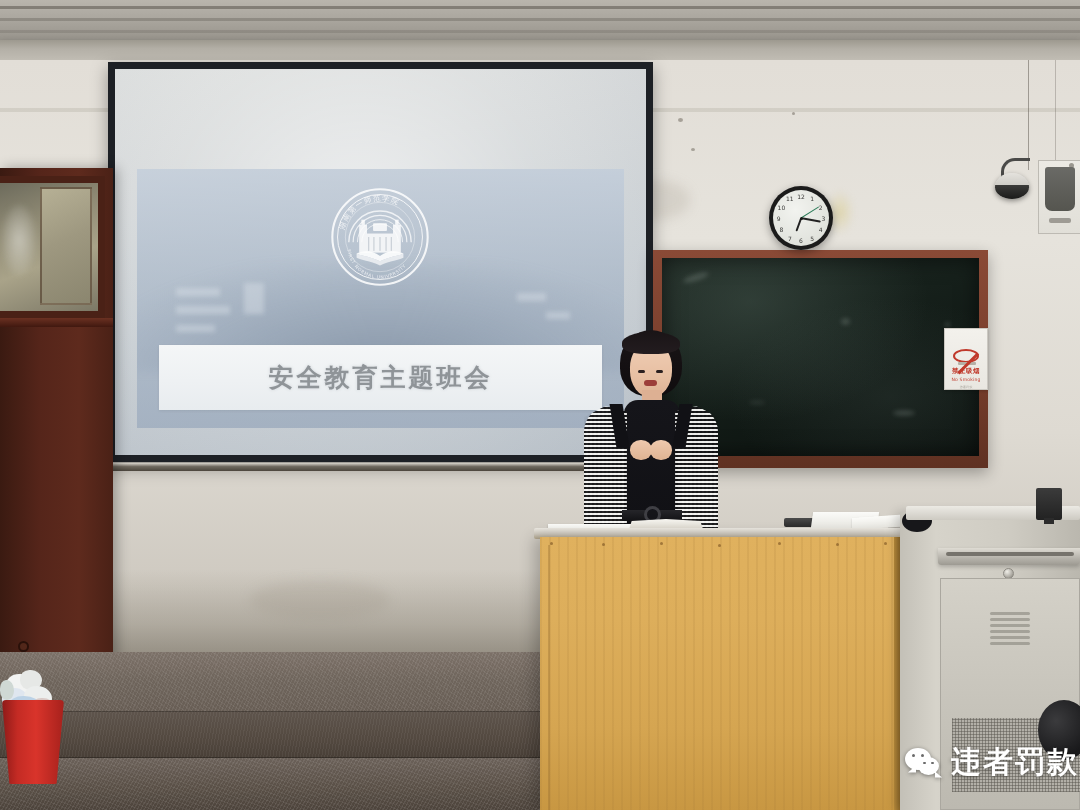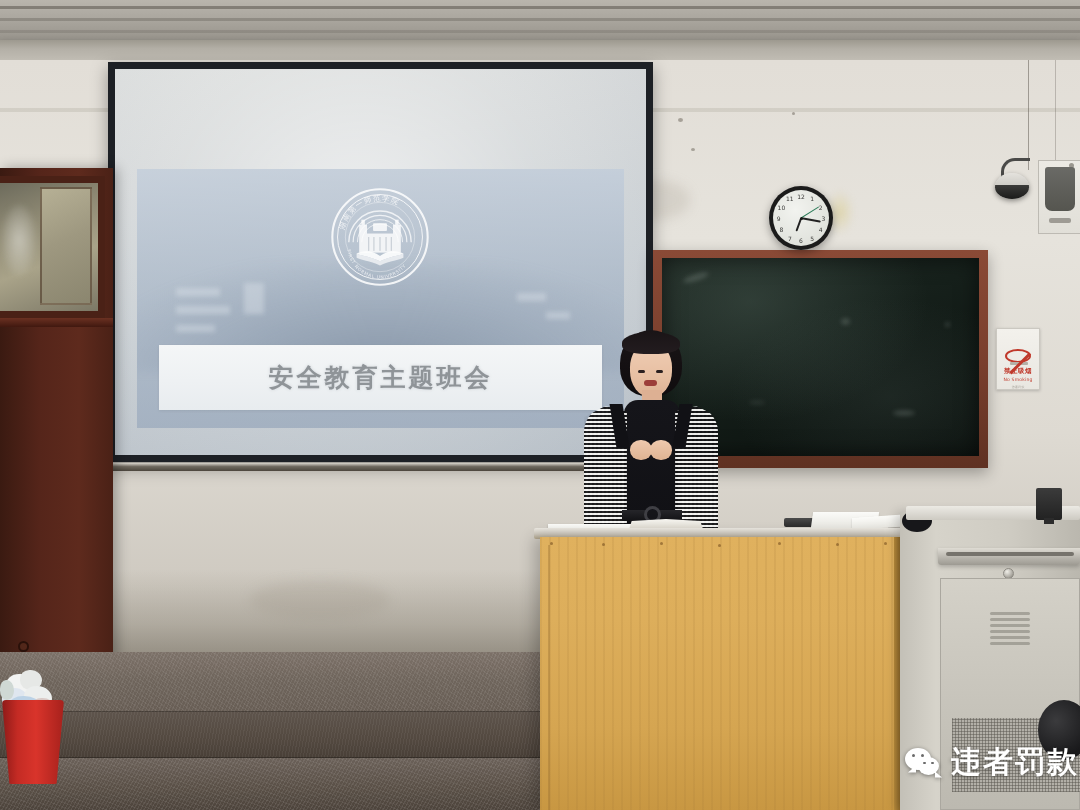--- a/index.html
+++ b/index.html
@@ -175,21 +175,21 @@
   .wall-speaker .slot{
     position:absolute;left:10px;bottom:10px;right:10px;height:5px;
     background:#9e9b94;border-radius:2px;
   }
   .wall-speaker .knob{
     position:absolute;right:7px;top:2px;width:5px;height:5px;border-radius:50%;background:#9a978f;
   }
 
   
   .no-smoke{
-    position:absolute;left:996px;top:328px;width:44px;height:62px;
+    position:absolute;left:944px;top:328px;width:44px;height:62px;
     background:linear-gradient(180deg,#f3f1ec 0%,#e9e7e1 100%);
     border:1px solid #cbc8c1;box-sizing:border-box;
     display:flex;flex-direction:column;align-items:center;justify-content:flex-start;
     padding-top:20px;box-sizing:border-box;
     box-shadow:0 1px 3px rgba(0,0,0,.2);
   }
   .ns-circle{
     position:relative;width:26px;height:26px;border-radius:50%;
     border:2.5px solid #c0392b;box-sizing:border-box;
   }

